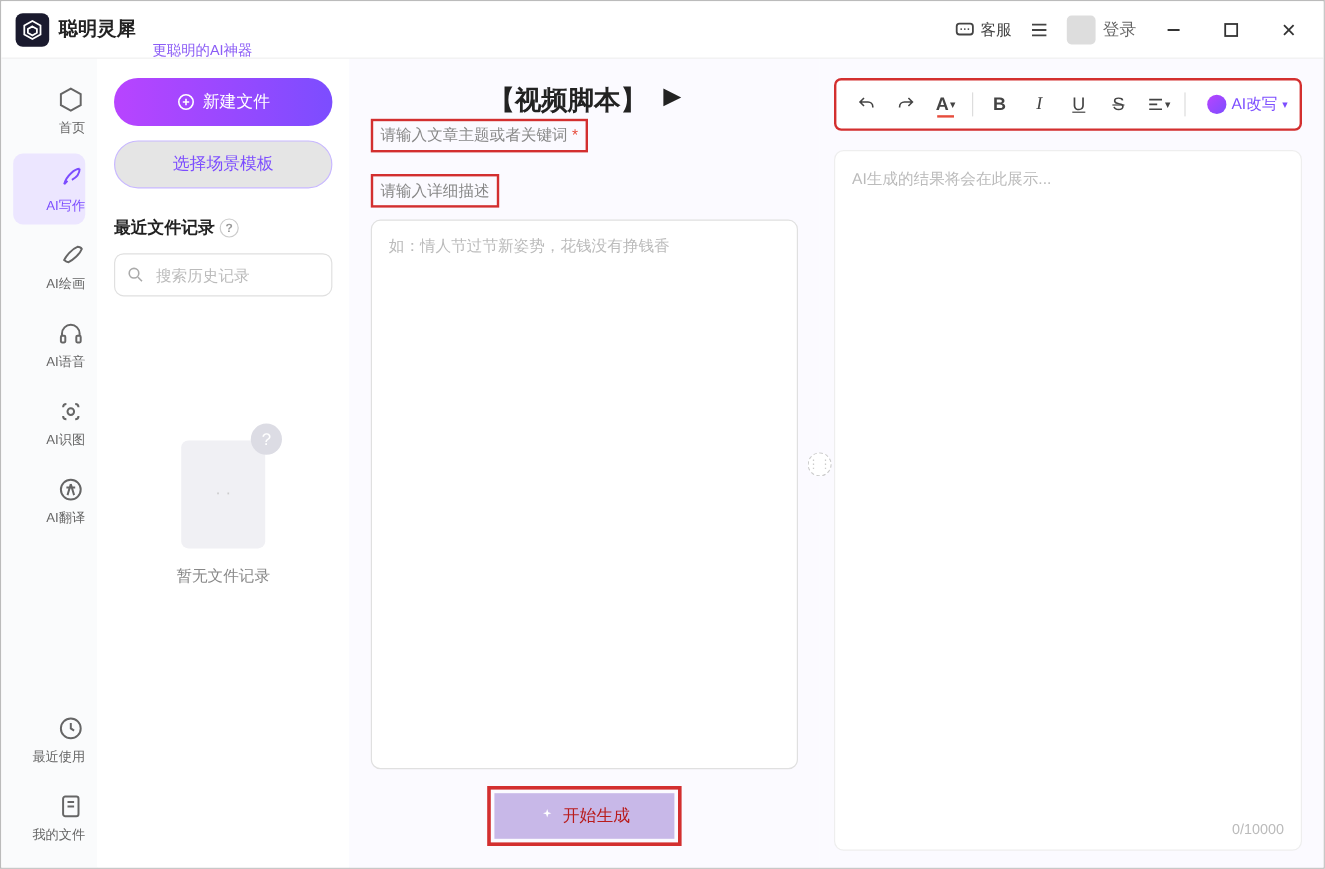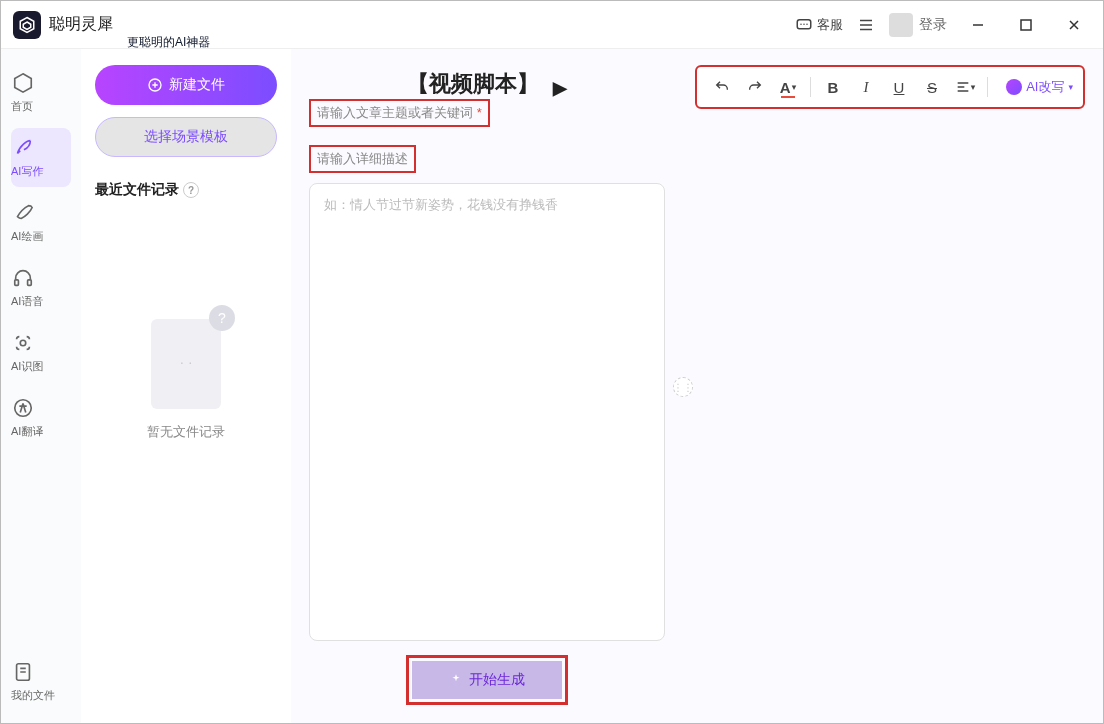--- a/index.html
+++ b/index.html
@@ -2,34 +2,34 @@
 <html><head>
   <meta charset="utf-8">
   <style>
     * { margin: 0; padding: 0; box-sizing: border-box; font-family: -apple-system, "Microsoft YaHei", sans-serif; }
     body { width: 1104px; height: 724px; background: #fff; overflow: hidden; border: 1px solid #bbb; }
     
     
     .titlebar { height: 48px; background: #fff; display: flex; align-items: center; padding: 0 12px; border-bottom: 1px solid #eee; }
     .logo-wrap { display: flex; align-items: center; gap: 8px; }
     .logo-icon { width: 28px; height: 28px; background: #1a1a2e; border-radius: 6px; display: flex; align-items: center; justify-content: center; color: #fff; }
-    .app-name { font-size: 16px; font-weight: 400; color: #222; }
-    .app-sub { font-size: 12px; color: #0f172a; margin-left: 6px; margin-top: 36px; }
+    .app-name { font-size: 16px; font-weight: 700; color: #222; }
+    .app-sub { font-size: 12px; color: #8b5cf6; margin-left: 6px; margin-top: 36px; }
     .titlebar-right { margin-left: auto; display: flex; align-items: center; gap: 14px; }
     .kefu { display: flex; align-items: center; gap: 4px; font-size: 13px; color: #444; cursor: pointer; }
     .login-btn { display: flex; align-items: center; gap: 6px; font-size: 14px; color: #666; cursor: pointer; }
     .avatar-ph { width: 24px; height: 24px; background: #ddd; border-radius: 4px; }
     .win-btn { width: 34px; height: 28px; display: flex; align-items: center; justify-content: center; cursor: pointer; color: #333; }
 
     
     .main { display: flex; height: calc(724px - 48px); }
     
     
     .sidebar { width: 80px; background: #fafbfc; display: flex; flex-direction: column; align-items: center; padding-top: 14px; gap: 6px; }
-    .nav-item { width: 60px; padding: 8px 0; display: flex; flex-direction: column; align-items: flex-start; gap: 4px; font-size: 11px; color: #666; cursor: pointer; border-radius: 8px; }
+    .nav-item { width: 60px; padding: 8px 0; display: flex; flex-direction: column; align-items: flex-end; gap: 4px; font-size: 11px; color: #666; cursor: pointer; border-radius: 8px; }
     .nav-item.active { background: #ece6ff; color: #7c4dff; }
     .nav-icon { width: 24px; height: 24px; display: flex; align-items: center; justify-content: center; font-size: 20px; }
     .sidebar-gap { flex: 1; }
     
     
     .leftpanel { width: 210px; padding: 16px 14px; background: #fff; }
     .btn-primary { width: 100%; height: 40px; background: linear-gradient(90deg, #b844ff, #7c4dff); color: #fff; border: none; border-radius: 20px; font-size: 14px; font-weight: 500; cursor: pointer; display: flex; align-items: center; justify-content: center; gap: 6px; }
     .btn-outline { width: 100%; height: 40px; margin-top: 12px; background: #e5e5e5; color: #7c4dff; border: 1px solid #c8b8ff; border-radius: 20px; font-size: 14px; cursor: pointer; }
     .section-title { margin-top: 24px; font-size: 14px; font-weight: 600; color: #222; display: flex; align-items: center; gap: 4px; }
     .help-icon { width: 16px; height: 16px; border: 1px solid #ccc; border-radius: 50%; font-size: 10px; display: inline-flex; align-items: center; justify-content: center; color: #999; }
@@ -38,29 +38,29 @@
     .search-icon-pos { position: absolute; left: 10px; top: 50%; transform: translateY(-50%); color: #aaa; }
     .empty-state { margin-top: 110px; display: flex; flex-direction: column; align-items: center; }
     .empty-img { width: 90px; height: 100px; position: relative; }
     .empty-doc { width: 70px; height: 90px; background: #f0f0f4; border-radius: 6px; position: absolute; left: 10px; top: 10px; }
     .empty-face { position: absolute; left: 50%; top: 45px; transform: translateX(-50%); color: #ccc; font-size: 14px; }
     .empty-badge { position: absolute; right: -4px; top: -4px; width: 26px; height: 26px; background: #dcdce4; border-radius: 50%; color: #fff; display: flex; align-items: center; justify-content: center; font-size: 14px; }
     .empty-text { margin-top: 14px; font-size: 13px; color: #888; }
     
     
     .center { flex: 1; padding: 20px 18px; background: #fbfaff; display: flex; flex-direction: column; }
-    .center-title { text-align: center; font-size: 22px; font-weight: 700; color: #222; display: flex; align-items: flex-end; justify-content: center; gap: 14px; }
+    .center-title { text-align: center; font-size: 22px; font-weight: 700; color: #222; display: flex; align-items: flex-start; justify-content: center; gap: 14px; }
     .play-tri { font-size: 18px; }
     .form-label { font-size: 13px; color: #888; }
     .form-label .req { color: #e74c3c; }
     .hl-box { border: 2px solid #d32f2f; padding: 3px 6px; display: inline-block; }
     .form-input { width: 100%; height: 40px; margin-top: 10px; padding: 0 14px; border: 1px solid #e0e0e0; border-radius: 8px; font-size: 13px; background: #fff; }
     .form-textarea { width: 100%; flex: 1; margin-top: 10px; padding: 12px 14px; border: 1px solid #e0e0e0; border-radius: 8px; font-size: 13px; background: #fff; resize: none; }
     .gen-row { display: flex; justify-content: center; margin-top: 14px; }
-    .gen-btn { width: 150px; height: 38px; background: #c8b8e8; color: #6d28d9; border: none; font-size: 14px; cursor: pointer; display: flex; align-items: center; justify-content: center; gap: 6px; }
+    .gen-btn { width: 150px; height: 38px; background: #c8b8e8; color: #b91c1c; border: none; font-size: 14px; cursor: pointer; display: flex; align-items: center; justify-content: center; gap: 6px; }
     .gen-wrap { border: 3px solid #d32f2f; padding: 3px; }
     
     
     .right { width: 420px; padding: 16px 18px 16px 12px; background: #fbfaff; display: flex; flex-direction: column; position: relative; }
     .toolbar-box { border: 2px solid #d32f2f; padding: 6px 10px; display: flex; align-items: center; gap: 3px; background: #fff; border-radius: 6px; }
     .tb-btn { width: 30px; height: 28px; display: flex; align-items: center; justify-content: center; cursor: pointer; color: #444; font-size: 15px; border-radius: 4px; }
     .tb-sep { width: 1px; height: 20px; background: #ddd; margin: 0 4px; }
     .ai-rewrite { display: flex; align-items: center; gap: 4px; font-size: 13px; color: #7c4dff; cursor: pointer; margin-left: auto; }
     .ai-dot { width: 16px; height: 16px; background: linear-gradient(135deg, #b844ff, #7c4dff); border-radius: 50%; }
     .result-area { flex: 1; margin-top: 16px; padding: 14px; font-size: 13px; color: #bbb; background: #fff; border: 1px solid #eee; border-radius: 8px; position: relative; }
@@ -168,20 +168,29 @@
     <div class="nav-item">
       <span class="nav-icon">
           <svg width="22" height="22" viewBox="0 0 24 24" fill="none" stroke="#666" stroke-width="1.8">
             <circle cx="12" cy="12" r="9"></circle>
             <path d="M8 10h8M12 7l-3 10M12 7l3 10"></path>
           </svg>
         </span>
       <span>AI翻译</span>
     </div>
     <div class="sidebar-gap"></div>
+    <div class="nav-item">
+      <span class="nav-icon">
+          <svg width="22" height="22" viewBox="0 0 24 24" fill="none" stroke="#666" stroke-width="1.8">
+            <circle cx="12" cy="12" r="9"></circle>
+            <path d="M12 7v5l3 2"></path>
+          </svg>
+        </span>
+      <span>最近使用</span>
+    </div>
     <div class="nav-item" style="margin-bottom:14px;">
       <span class="nav-icon">
           <svg width="22" height="22" viewBox="0 0 24 24" fill="none" stroke="#666" stroke-width="1.8">
             <rect x="5" y="3" width="14" height="18" rx="2"></rect>
             <path d="M9 8h6M9 12h6"></path>
           </svg>
         </span>
       <span>我的文件</span>
     </div>
   </div>
@@ -191,20 +200,29 @@
       <svg width="16" height="16" viewBox="0 0 24 24" fill="none" stroke="#fff" stroke-width="2">
           <circle cx="12" cy="12" r="9"></circle>
           <path d="M12 8v8M8 12h8"></path>
         </svg>
       <span>新建文件</span>
     </button>
     <button class="btn-outline">选择场景模板</button>
     <div class="section-title">
       <span>最近文件记录</span>
       <span class="help-icon">?</span>
+    </div>
+    <div class="search-box">
+      <span class="search-icon-pos">
+        <svg width="16" height="16" viewBox="0 0 24 24" fill="none" stroke="#aaa" stroke-width="2">
+            <circle cx="10" cy="10" r="6"></circle>
+            <path d="M15 15l5 5"></path>
+          </svg>
+      </span>
+      <input class="search-input" placeholder="搜索历史记录" style="">
     </div>
     <div class="empty-state">
       <div class="empty-img">
         <div class="empty-doc"></div>
         <div class="empty-face">· ·</div>
         <div class="empty-badge">?</div>
       </div>
       <div class="empty-text">暂无文件记录</div>
     </div>
   </div>
@@ -270,14 +288,18 @@
           </svg>
           <span style="font-size:9px;">▾</span>
         </div>
       <div class="tb-sep"></div>
       <div class="ai-rewrite">
         <span class="ai-dot"></span>
         <span>AI改写</span>
         <span style="font-size:9px;">▾</span>
       </div>
     </div>
+    <div class="result-area">
+      <span>AI生成的结果将会在此展示...</span>
+      <div class="counter">0/10000</div>
+    </div>
   </div>
 </div>
 
 </body></html>

